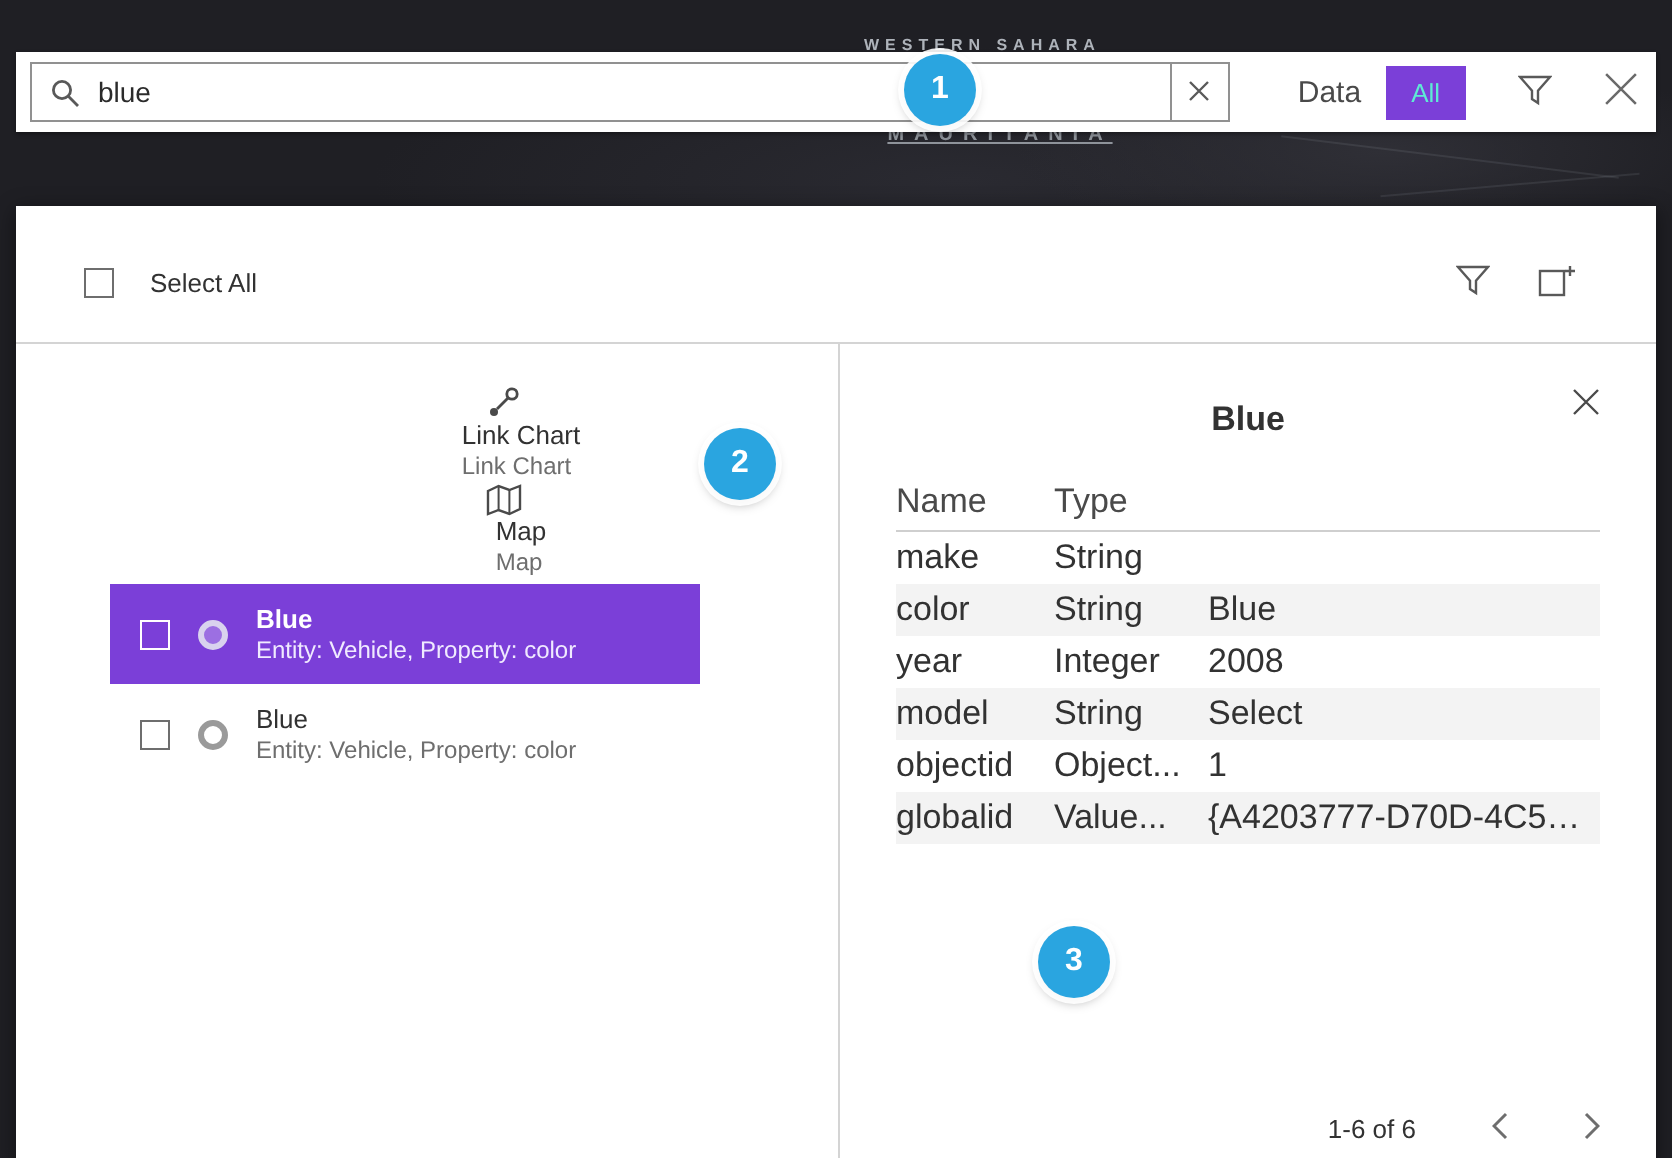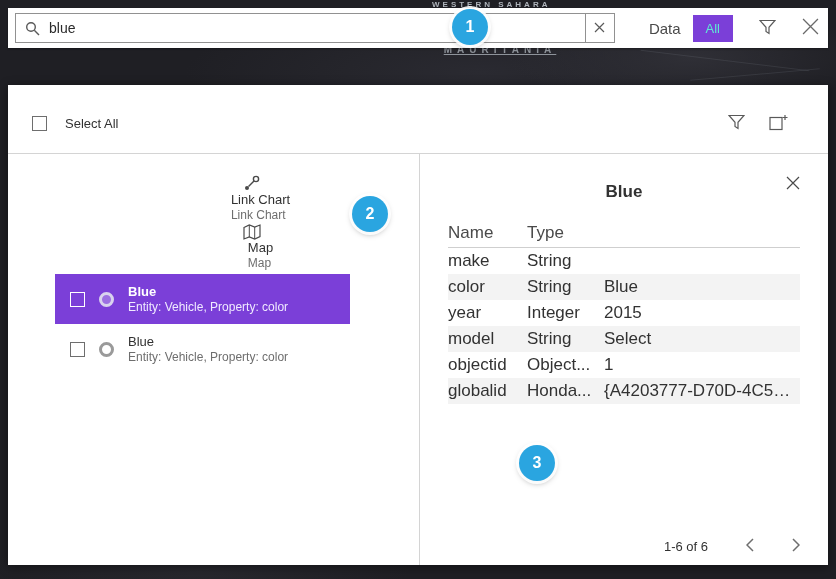--- a/index.html
+++ b/index.html
@@ -2,21 +2,21 @@
 <html><head>
 <meta charset="utf-8">
 <style>
   * { box-sizing: border-box; }
   html,body { margin:0; padding:0; }
   body {
     width:836px; height:579px; overflow:hidden; position:relative;
     background:#1f1f24;
     font-family:"Liberation Sans", sans-serif;
   }
-  .frame { position:absolute; inset:0; }
+  .frame { position:absolute; inset:0;margin-top:18px; }
 
   
   .map-bg {
     position:absolute; inset:0;
     background:
       radial-gradient(ellipse 260px 70px at 690px 58px, #2f2f36 0%, rgba(47,47,54,0) 70%),
       radial-gradient(ellipse 420px 95px at 480px 72px, #2a2a31 0%, rgba(42,42,49,0) 70%),
       radial-gradient(ellipse 300px 60px at 200px 570px, #28282e 0%, rgba(40,40,46,0) 70%),
       #1f1f24;
   }
@@ -55,21 +55,21 @@
   }
   .icon-btn { border:0; background:transparent; padding:0; display:flex; align-items:center; cursor:pointer; }
   .bar-funnel { margin-left:26px; }
   .bar-close  { margin-left:26px; margin-right:9px; }
 
   
   .panel {
     position:absolute; left:8px; top:85px; width:820px; height:480px; background:#fff;
     z-index:4; box-shadow:0 2px 10px rgba(0,0,0,0.45); display:flex; flex-direction:column;
   }
-  .panel-header { display:flex; align-items:center; padding:28px 40px 19px 24px; border-bottom:1px solid #d4d4d4; flex:none; }
+  .panel-header { display:flex; align-items:center; padding:28px 40px 19px 34px; border-bottom:1px solid #d4d4d4; flex:none; }
   .checkbox { width:15px; height:15px; border:1px solid #6e6e6e; background:#fff; flex:none; cursor:pointer; }
   .select-all-label { margin-left:18px; font-size:13px; color:#323232; }
   .header-icons { margin-left:auto; display:flex; align-items:center; }
   .add-btn { margin-left:24px; }
 
   .panel-body { flex:1; display:flex; min-height:0; }
 
   
   .list { width:412px; border-right:1px solid #d4d4d4; padding-top:20px; flex:none; }
   .list-item { height:50px; display:flex; align-items:center; cursor:pointer; }
@@ -254,35 +254,35 @@
             <div class="t-cell">String</div>
           </div>
           <div class="t-row alt">
             <div class="t-cell">color</div>
             <div class="t-cell">String</div>
             <div class="t-cell">Blue</div>
           </div>
           <div class="t-row">
             <div class="t-cell">year</div>
             <div class="t-cell">Integer</div>
-            <div class="t-cell">2015</div>
+            <div class="t-cell">2008</div>
           </div>
           <div class="t-row alt">
             <div class="t-cell">model</div>
             <div class="t-cell">String</div>
             <div class="t-cell">Select</div>
           </div>
           <div class="t-row">
             <div class="t-cell">objectid</div>
             <div class="t-cell">Object...</div>
             <div class="t-cell">1</div>
           </div>
           <div class="t-row alt">
             <div class="t-cell">globalid</div>
-            <div class="t-cell">Honda...</div>
+            <div class="t-cell">Value...</div>
             <div class="t-cell">{A4203777-D70D-4C5C-9A65-C...</div>
           </div>
         </div>
 
         <div class="pager">
           <span class="pager-label">1-6 of 6</span>
           <button class="icon-btn pager-btn">
             <span>
               <svg width="8" height="14" viewBox="0 0 8 14">
                   <path d="M7 1L1 7l6 6" fill="none" stroke="#6e6e6e" stroke-width="1.5"></path>

